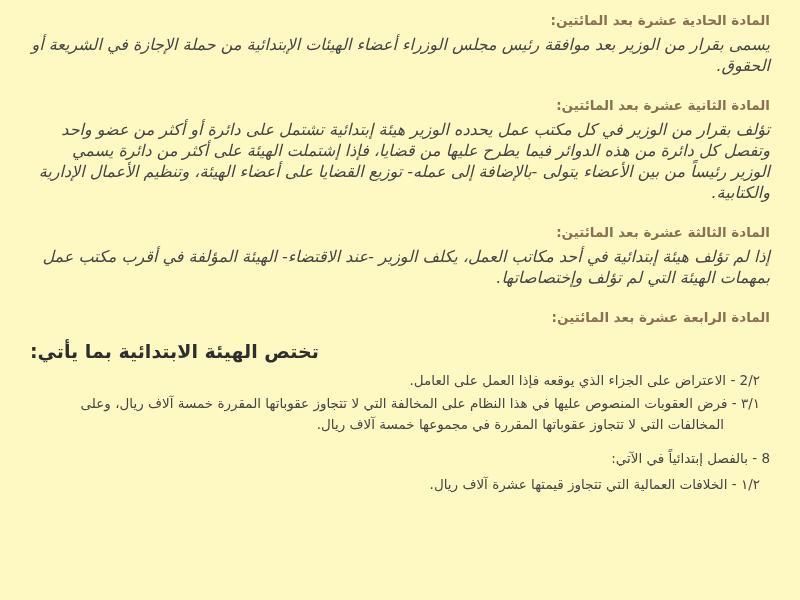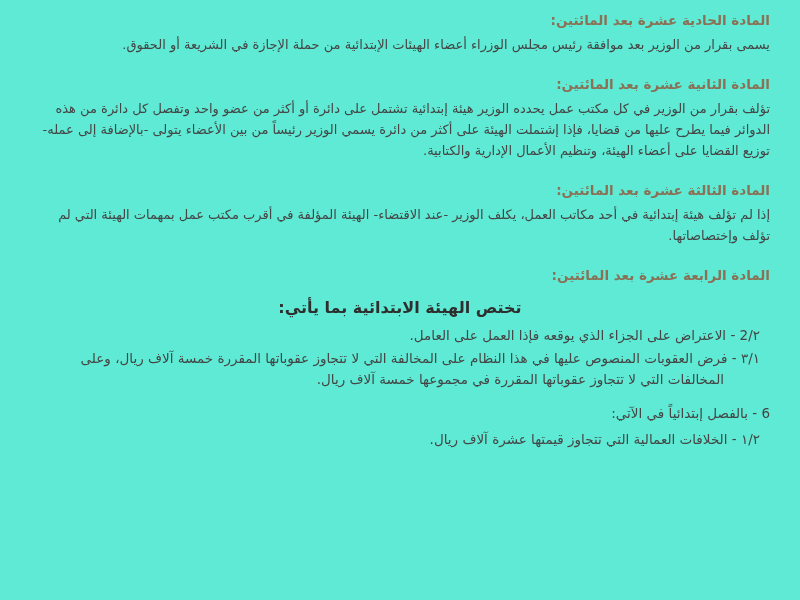--- a/index.html
+++ b/index.html
@@ -8,45 +8,46 @@
     background: #ffffff;
   }
   .page {
     position: relative;
     width: 800px;
     height: 600px;
     box-sizing: border-box;
     padding: 8px 30px 10px 30px;
     direction: rtl;
     font-family: "DejaVu Sans", sans-serif;
-    background: #5eead4;
+    background: #fef9c3;
     overflow: hidden;
   }
   .article-heading {
     color: #8a7156;
     font-size: 13.5px;
     font-weight: bold;
     margin: 0 0 6px 0;
     text-align: right;
   }
   .article-body {
     color: #454545;
-    font-size: 13px;
+    font-size: 16px;
     line-height: 21px;
     margin: 0;
     text-align: right;
+    font-style: italic;
   }
   .section { margin-bottom: 21px; }
   .section-211 { margin-top: 4px; }
   .sub-heading {
     color: #2e2e2e;
-    font-size: 16px;
+    font-size: 19px;
     font-weight: bold;
     margin: 15px 0 0 0;
-    text-align: center;
+    text-align: left;
   }
   .clause-label {
     color: #454545;
     font-size: 13.5px;
     margin: 15px 0 0 0;
     text-align: right;
   }
   .item-list { margin: 8px 0 0 0; }
   .list-item {
     color: #454545;
@@ -81,19 +82,19 @@
 
   <div class="section">
     <h3 class="article-heading">المادة الرابعة عشرة بعد المائتين:</h3>
     <p class="sub-heading">تختص الهيئة الابتدائية بما يأتي:</p>
 
     <div class="item-list">
       <div class="list-item"><span class="item-number">٢/2 -</span> <span>الاعتراض على الجزاء الذي يوقعه فإذا العمل على العامل.</span></div>
       <div class="list-item"><span class="item-number">٣/١ -</span> <span>فرض العقوبات المنصوص عليها في هذا النظام على المخالفة التي لا تتجاوز عقوباتها المقررة خمسة آلاف ريال، وعلى المخالفات التي لا تتجاوز عقوباتها المقررة في مجموعها خمسة آلاف ريال.</span></div>
     </div>
 
-    <p class="clause-label">6 - بالفصل إبتدائياً في الآتي:</p>
+    <p class="clause-label">8 - بالفصل إبتدائياً في الآتي:</p>
     <div class="item-list">
       <div class="list-item"><span class="item-number">١/٢ -</span> <span>الخلافات العمالية التي تتجاوز قيمتها عشرة آلاف ريال.</span></div>
     </div>
   </div>
 
 </div>
 
 </body></html>

